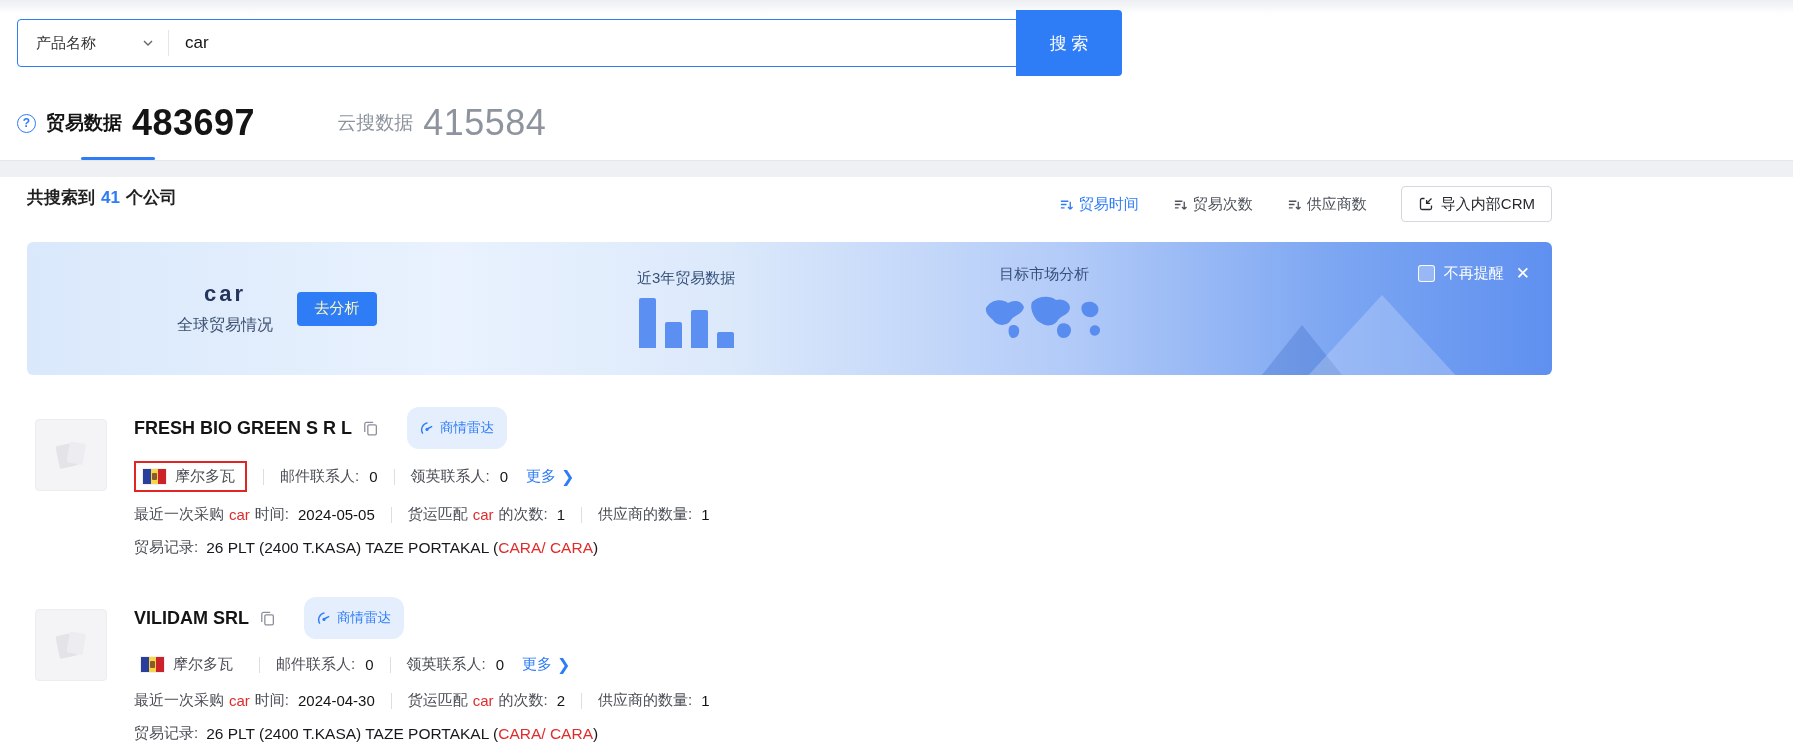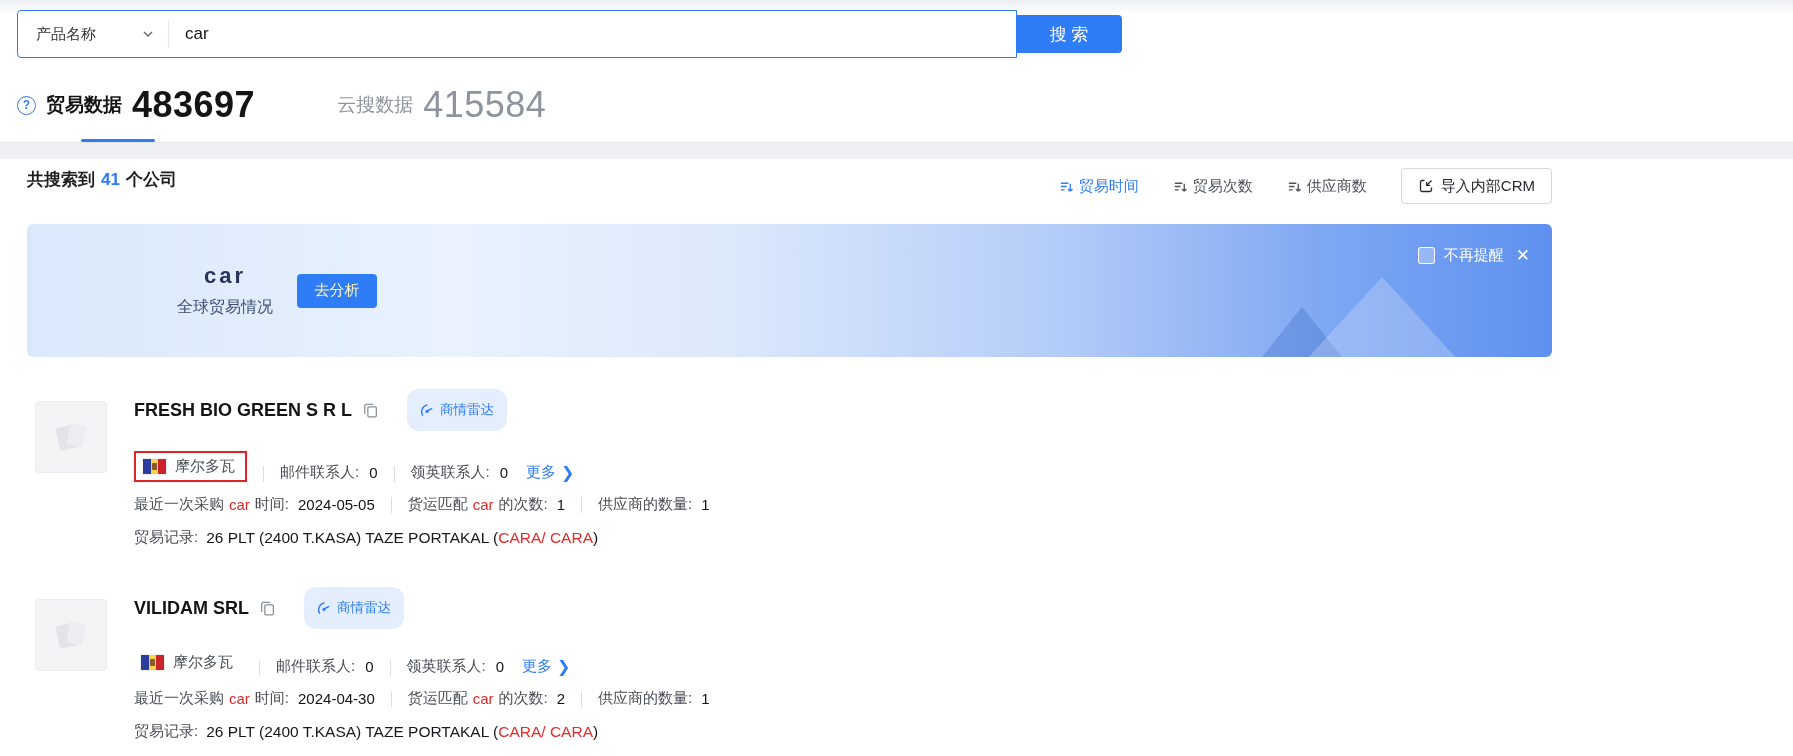--- a/index.html
+++ b/index.html
@@ -7,21 +7,21 @@
   .page { position:relative; width:1793px; height:756px; background:linear-gradient(180deg,#eceef2 0%,#ffffff 14px); }
 
   
   .topbar { display:flex; align-items:center; padding:10px 0 0 17px; }
   .search-box { display:flex; align-items:center; width:1000px; height:48px; border:1px solid #2e7cf6; border-radius:4px 0 0 4px; background:#fff; }
   .search-select { display:flex; align-items:center; justify-content:space-between; width:150px; padding:0 14px 0 18px; height:100%; cursor:pointer;gap:8px; }
   .search-select .sel-label { font-size:15px; color:#333; }
   .select-chevron { width:12px; height:12px; }
   .search-divider { width:1px; height:26px; background:#e3e6ea; }
   .search-input { flex:1; border:none; outline:none; font-size:17px; color:#141414; padding:0 16px; font-family:inherit; }
-  .search-btn { width:106px; height:38px; margin-left:-1px; background:#2e7cf6; color:#fff; font-size:17px; border:none; border-radius:0 4px 4px 0; cursor:pointer; font-family:inherit; }
+  .search-btn { width:106px; height:66px; margin-left:-1px; background:#2e7cf6; color:#fff; font-size:17px; border:none; border-radius:0 4px 4px 0; cursor:pointer; font-family:inherit; }
 
   
   .tabs { display:flex; align-items:flex-end; margin:26px 0 0 17px; }
   .tab { position:relative; display:flex; align-items:center; padding-bottom:16px; cursor:pointer; }
   .tab + .tab { margin-left:82px; }
   .help-icon { width:19px; height:19px; border:1.5px solid #2e7cf6; border-radius:50%; color:#2e7cf6; font-size:12px; line-height:17px; text-align:center; margin-right:10px; font-weight:700; }
   .tab .t-label { font-size:19px; color:#8d949e; }
   .tab .t-count { font-size:36px; color:#8d949e; margin-left:10px; letter-spacing:.5px; }
   .tab.active .t-label { color:#141414; font-weight:700; }
   .tab.active .t-count { color:#141414; font-weight:700; }
@@ -69,21 +69,21 @@
   
   .company-card { display:flex; margin-top:32px; width:1500px; }
   .card2 { margin-top:40px; }
   .thumb { width:72px; height:72px; background:#f4f4f6; border:1px solid #ededf0; border-radius:4px; margin:12px 0 0 8px; display:flex; align-items:center; justify-content:center; }
   .card-info { margin-left:27px; }
   .row1 { display:flex; align-items:center; }
   .company-name { font-size:18px; font-weight:700; color:#141414; }
   .copy-icon { margin-left:10px; cursor:pointer; display:flex; }
   .badge { display:flex; align-items:center; margin-left:28px; background:#e4eefd; border-radius:12px; padding:12px 13px; cursor:pointer; }
   .badge span { font-size:13.5px; color:#2e7cf6; margin-left:5px; }
-  .row2 { display:flex; align-items:flex-end; margin-top:20px; font-size:15px; color:#4a4e55; }
+  .row2 { display:flex; align-items:center; margin-top:12px; font-size:15px; color:#4a4e55; }
   .flag-box { display:flex; align-items:center; padding:4px 10px 4px 7px; }
   .flag-box.hl { border:2px solid #e12525; }
   .flag { width:23px; height:15px; display:flex; margin-right:9px; box-shadow:0 0 0 1px rgba(0,0,0,.06); position:relative; }
   .flag i { flex:1; }
   .flag .f-b{background:#2a3f9d;} .flag .f-y{background:#f6d648;} .flag .f-r{background:#cc2229;}
   .flag .emblem{ position:absolute; left:9px; top:4px; width:5px; height:7px; background:#8a5a2a; border-radius:1px; }
   .v-sep { width:1px; height:16px; background:#dcdee2; margin:0 16px; }
   .kv { display:flex; align-items:center; }
   .kv .k { color:#4a4e55; }
   .kv .v { color:#141414; margin-left:10px; }
@@ -172,20 +172,42 @@
       <div class="banner-deco2"></div>
       <div class="banner-deco1"></div>
       <div class="banner-inner">
         <div class="banner-left">
           <div class="banner-title-wrap">
             <div class="banner-keyword">car</div>
             <div class="banner-subtitle">全球贸易情况</div>
           </div>
           <button class="analyze-btn">去分析</button>
         </div>
+        <div class="banner-feature bf-1">
+          <div class="bf-label">近3年贸易数据</div>
+          <div class="bars">
+              <i></i>
+              <i></i>
+              <i></i>
+              <i></i>
+            </div>
+        </div>
+        <div class="banner-feature bf-2">
+          <div class="bf-label">目标市场分析</div>
+          <svg width="128" height="56" viewBox="0 0 128 56">
+            <g fill="#4f86ef" opacity="0.9">
+              <path d="M6 16c4-8 16-10 22-5 6-4 14-2 16 4-2 8-10 8-13 13-4 7-15 6-18 0-3-3-8-6-7-12z"></path>
+              <path d="M30 34c3-2 8-1 9 3 1 5-2 9-6 9s-6-8-3-12z"></path>
+              <path d="M52 10c6-6 18-7 24-2 7-2 14 2 14 8-1 7-8 7-12 12-3 6-12 7-17 3-6-2-12-14-9-21z"></path>
+              <path d="M80 32c5-2 11 1 11 6 0 6-6 10-11 7-4-3-4-10 0-13z"></path>
+              <path d="M103 12c5-4 13-2 15 3 2 6-3 11-9 10-6 0-10-9-6-13z"></path>
+              <path d="M112 34c3-2 8 0 8 4s-4 7-8 5c-3-2-3-7 0-9z"></path>
+            </g>
+          </svg>
+        </div>
         <div class="banner-dismiss">
           <div class="dismiss-checkbox"></div>
           <span class="dismiss-label">不再提醒</span>
           <span class="banner-close">✕</span>
         </div>
       </div>
     </div>
 
     <div class="company-card">
       <div class="thumb">

